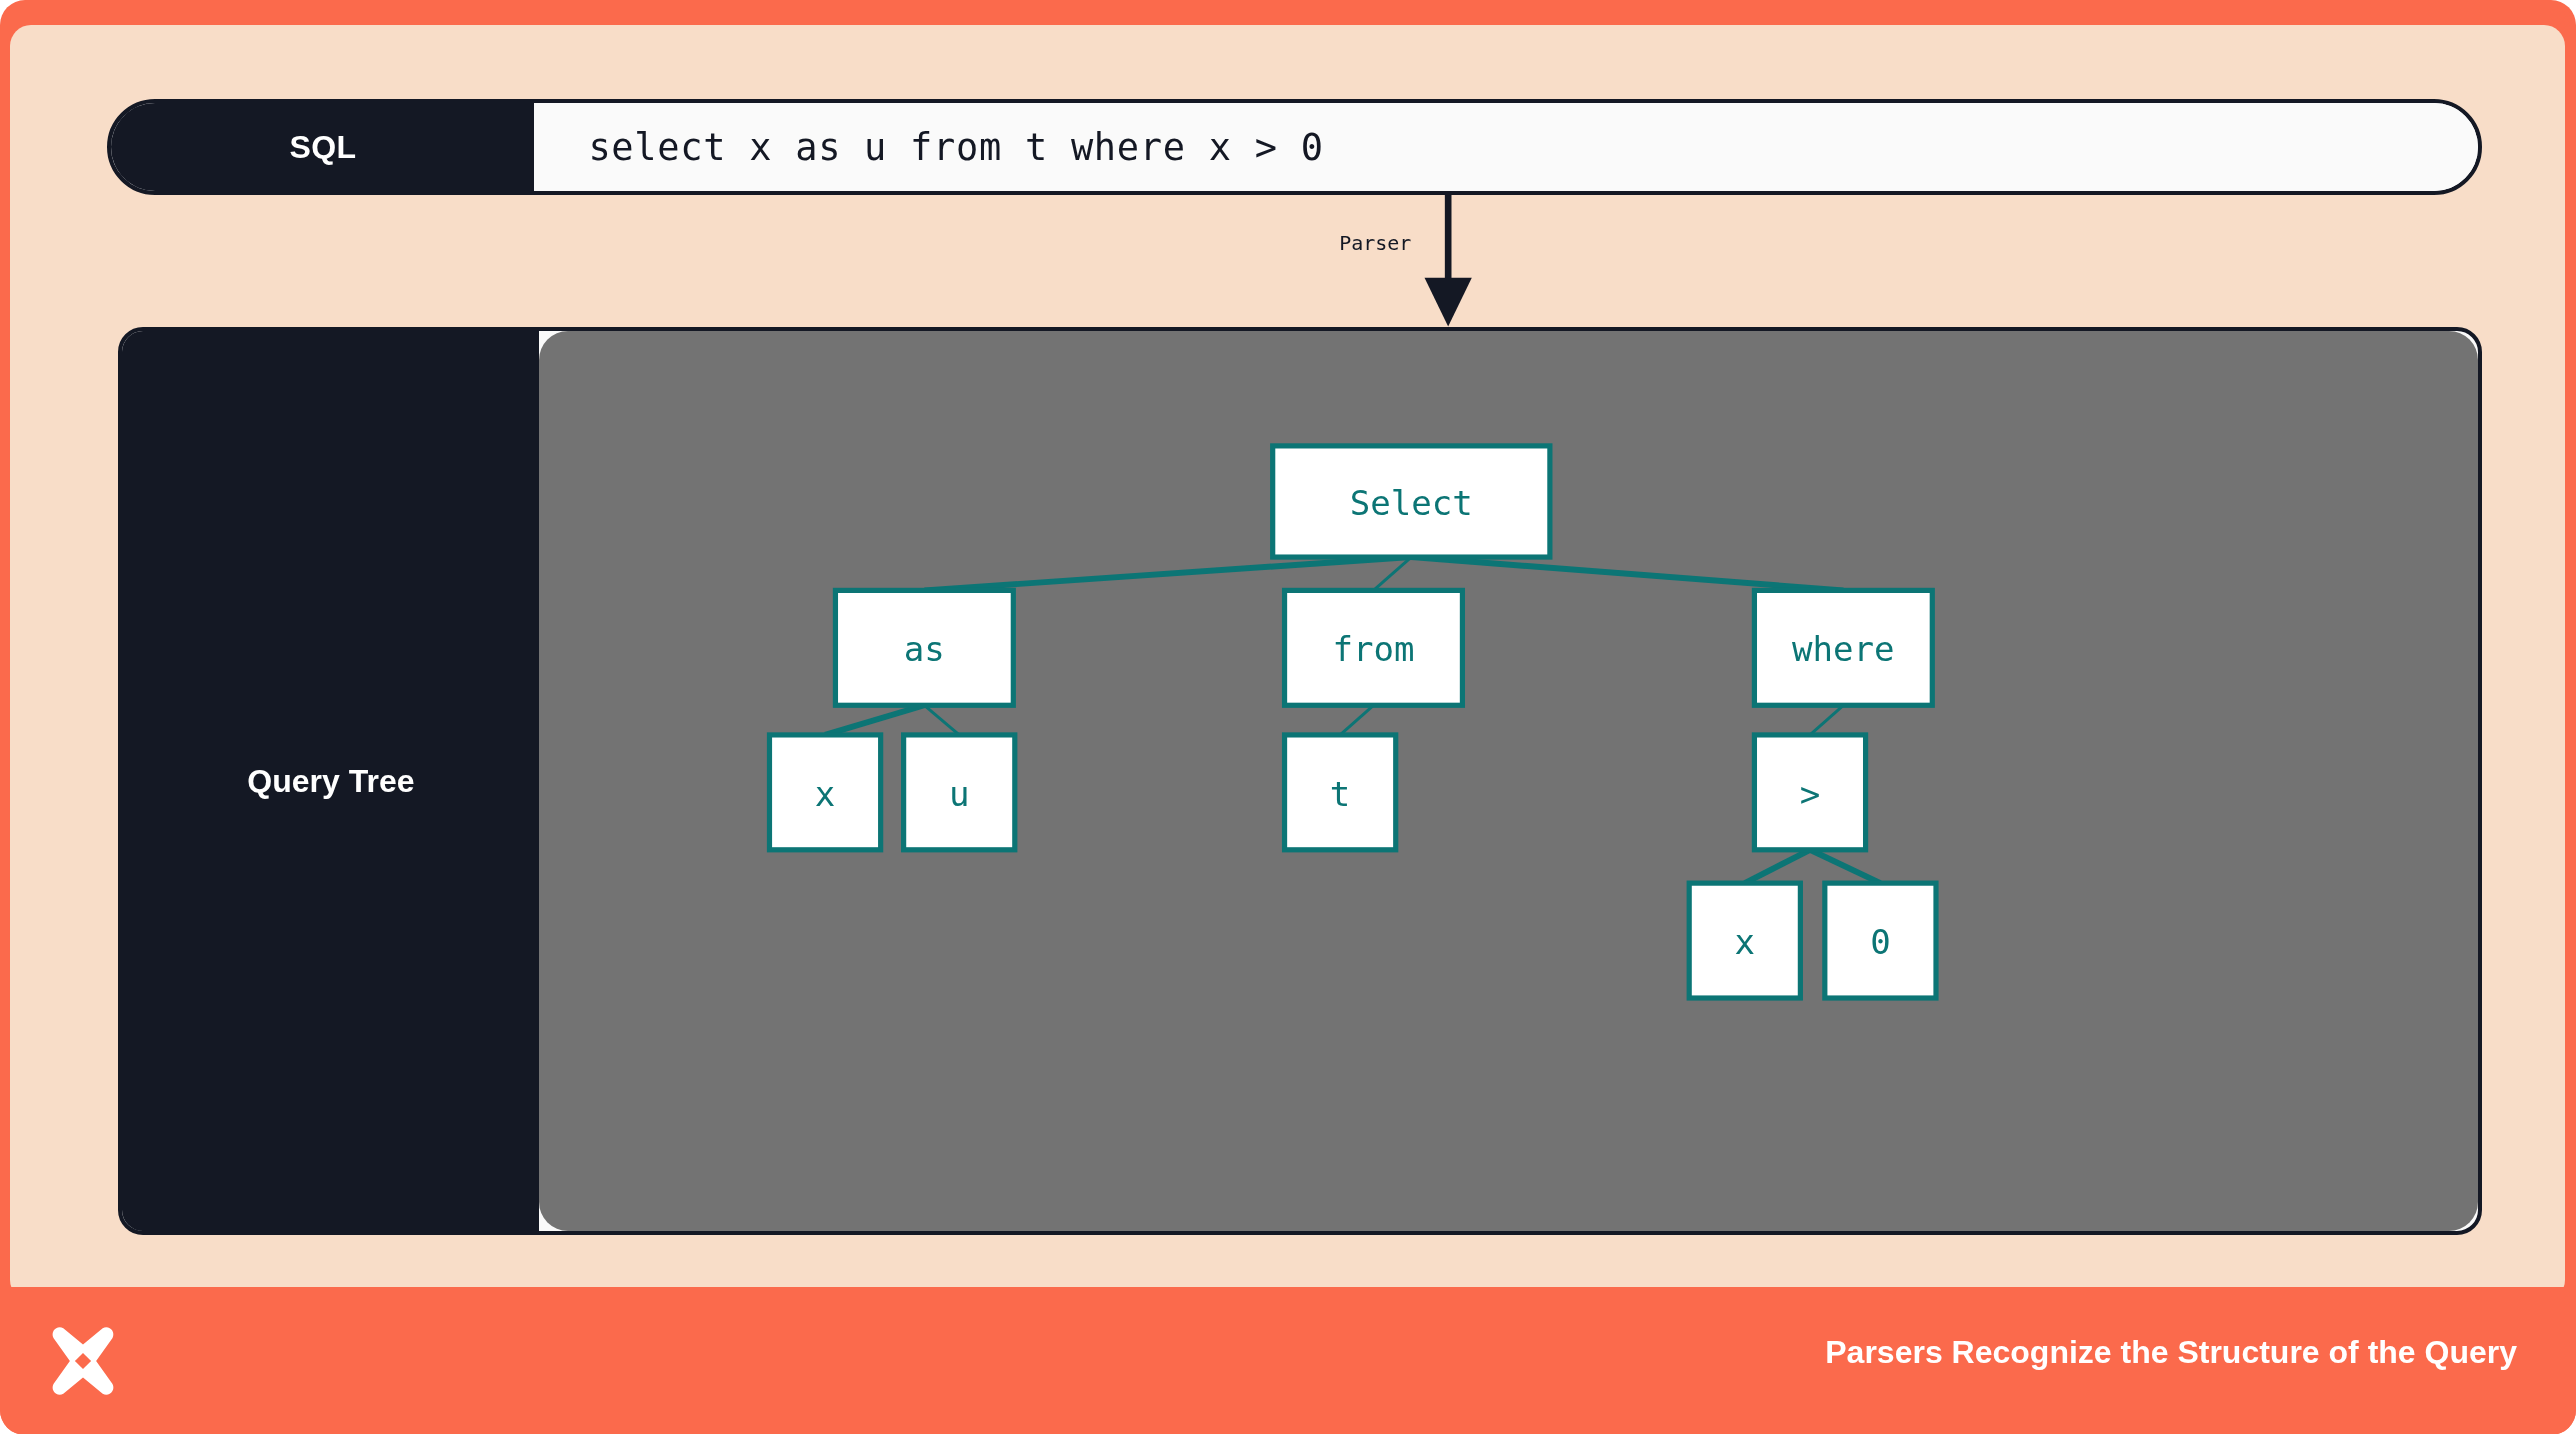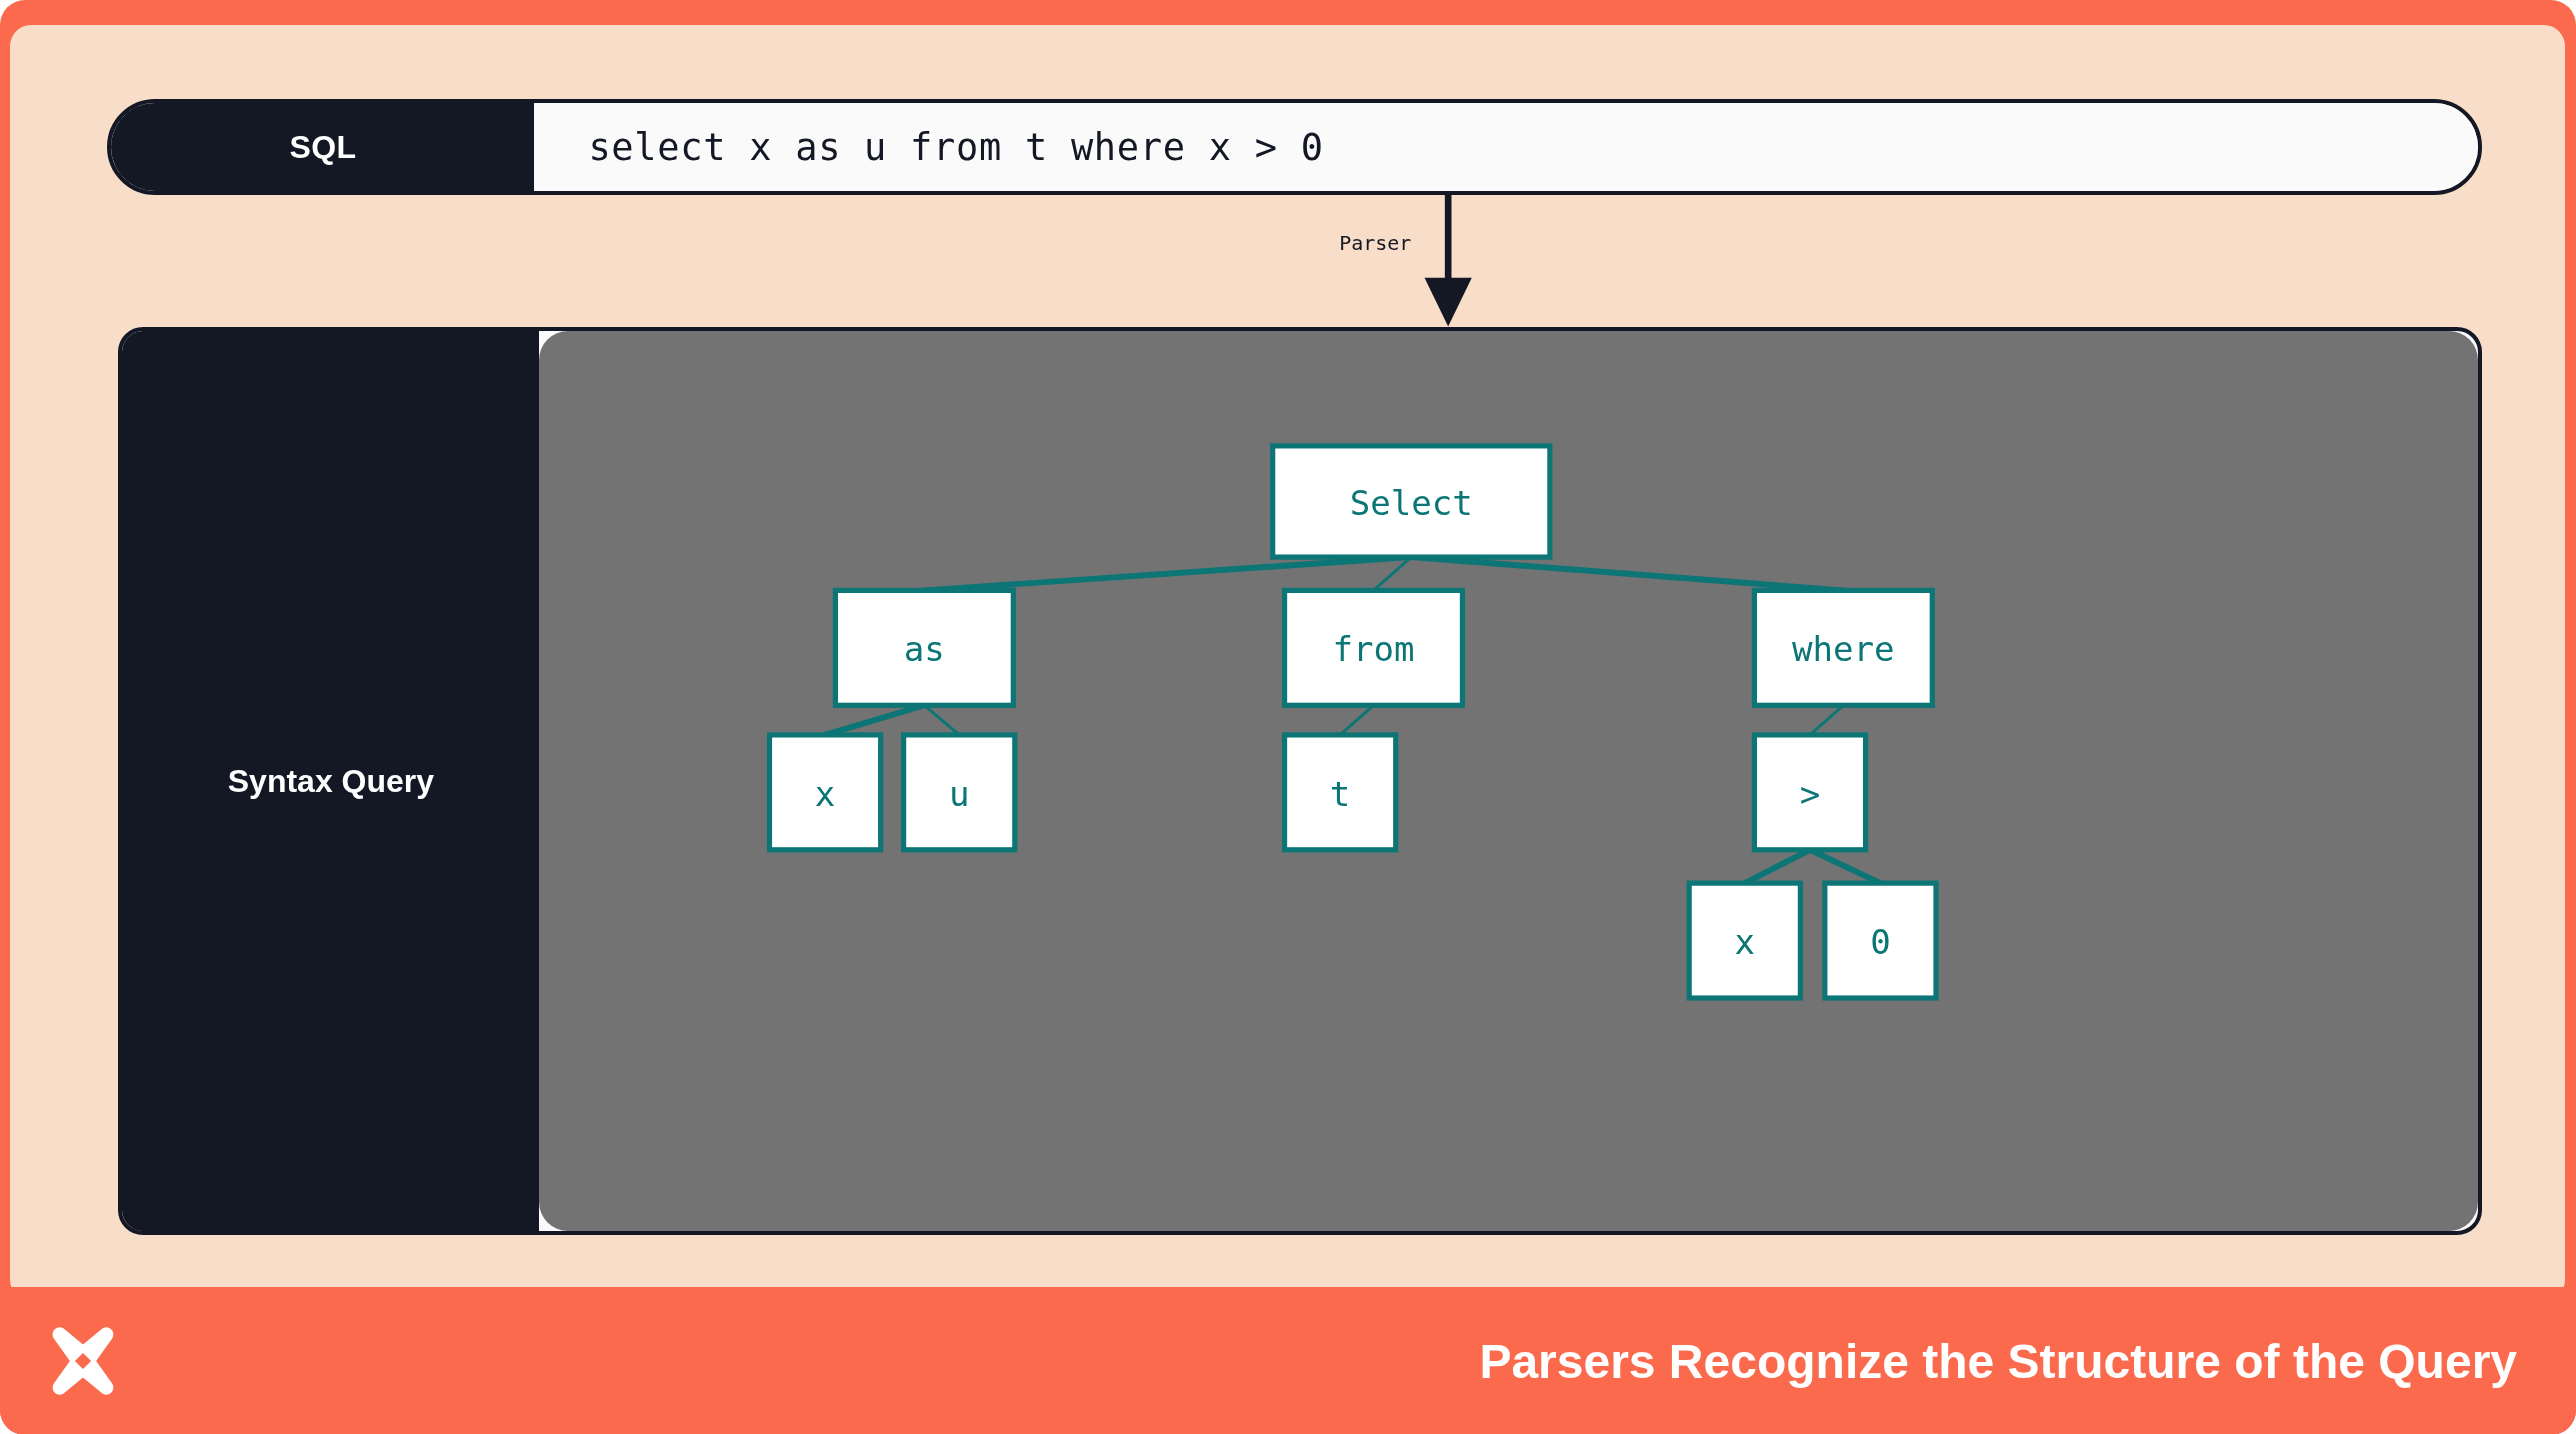--- a/index.html
+++ b/index.html
@@ -178,21 +178,21 @@
     left: 42px;
     top: 33px;
     width: 82px;
     height: 82px;
   }
   #footer-caption {
     position: absolute;
     right: 59px;
     top: 47px;
     color: #ffffff;
-    font-size: 48px;
+    font-size: 32px;
     font-weight: bold;
     font-family: "Liberation Sans", sans-serif;
     white-space: nowrap;
   }
 </style>
 </head>
 <body>
 
 <div id="outer-frame">
 
@@ -210,21 +210,21 @@
     <div id="parser-connector">
       <div id="parser-label">Parser</div>
       <svg id="parser-arrow-svg" width="445" height="133" viewBox="0 0 600 180">
         <line x1="240" y1="0" x2="240" y2="120" stroke="#141824" stroke-width="9"></line>
         <polygon points="240,178 208,112 272,112" fill="#141824"></polygon>
       </svg>
     </div>
 
     <div id="tree-panel">
       <div id="tree-label-cell">
-        <span id="tree-label-text">Syntax Query</span>
+        <span id="tree-label-text">Query Tree</span>
       </div>
       <div id="tree-canvas-cell">
         <svg id="tree-svg" width="1938" height="899" viewBox="0 0 2615 1213">
           <g id="tree-edges">
               <line x1="1177" y1="305" x2="520" y2="350" class="tree-edge" stroke-width="8"></line>
               <line x1="1177" y1="305" x2="1126" y2="350" class="tree-edge" stroke-width="4"></line>
               <line x1="1177" y1="305" x2="1760" y2="350" class="tree-edge" stroke-width="8"></line>
               <line x1="520" y1="505" x2="386" y2="545" class="tree-edge" stroke-width="8"></line>
               <line x1="520" y1="505" x2="567" y2="545" class="tree-edge" stroke-width="4"></line>
               <line x1="1126" y1="505" x2="1081" y2="545" class="tree-edge" stroke-width="4"></line>

